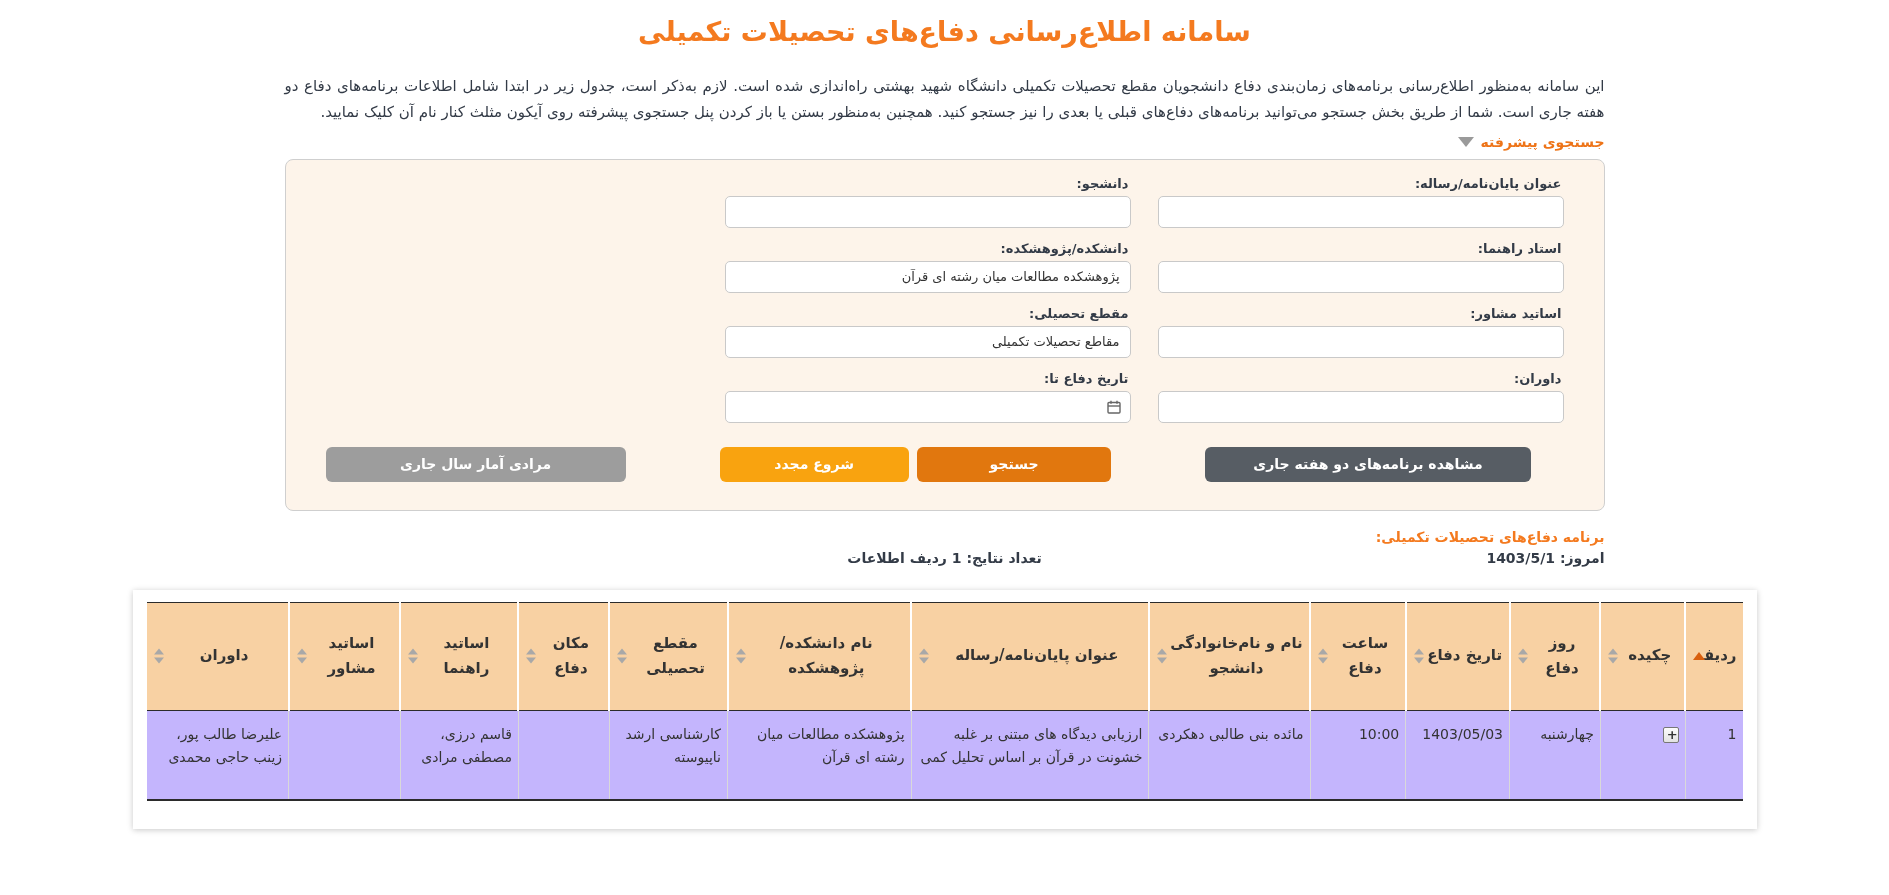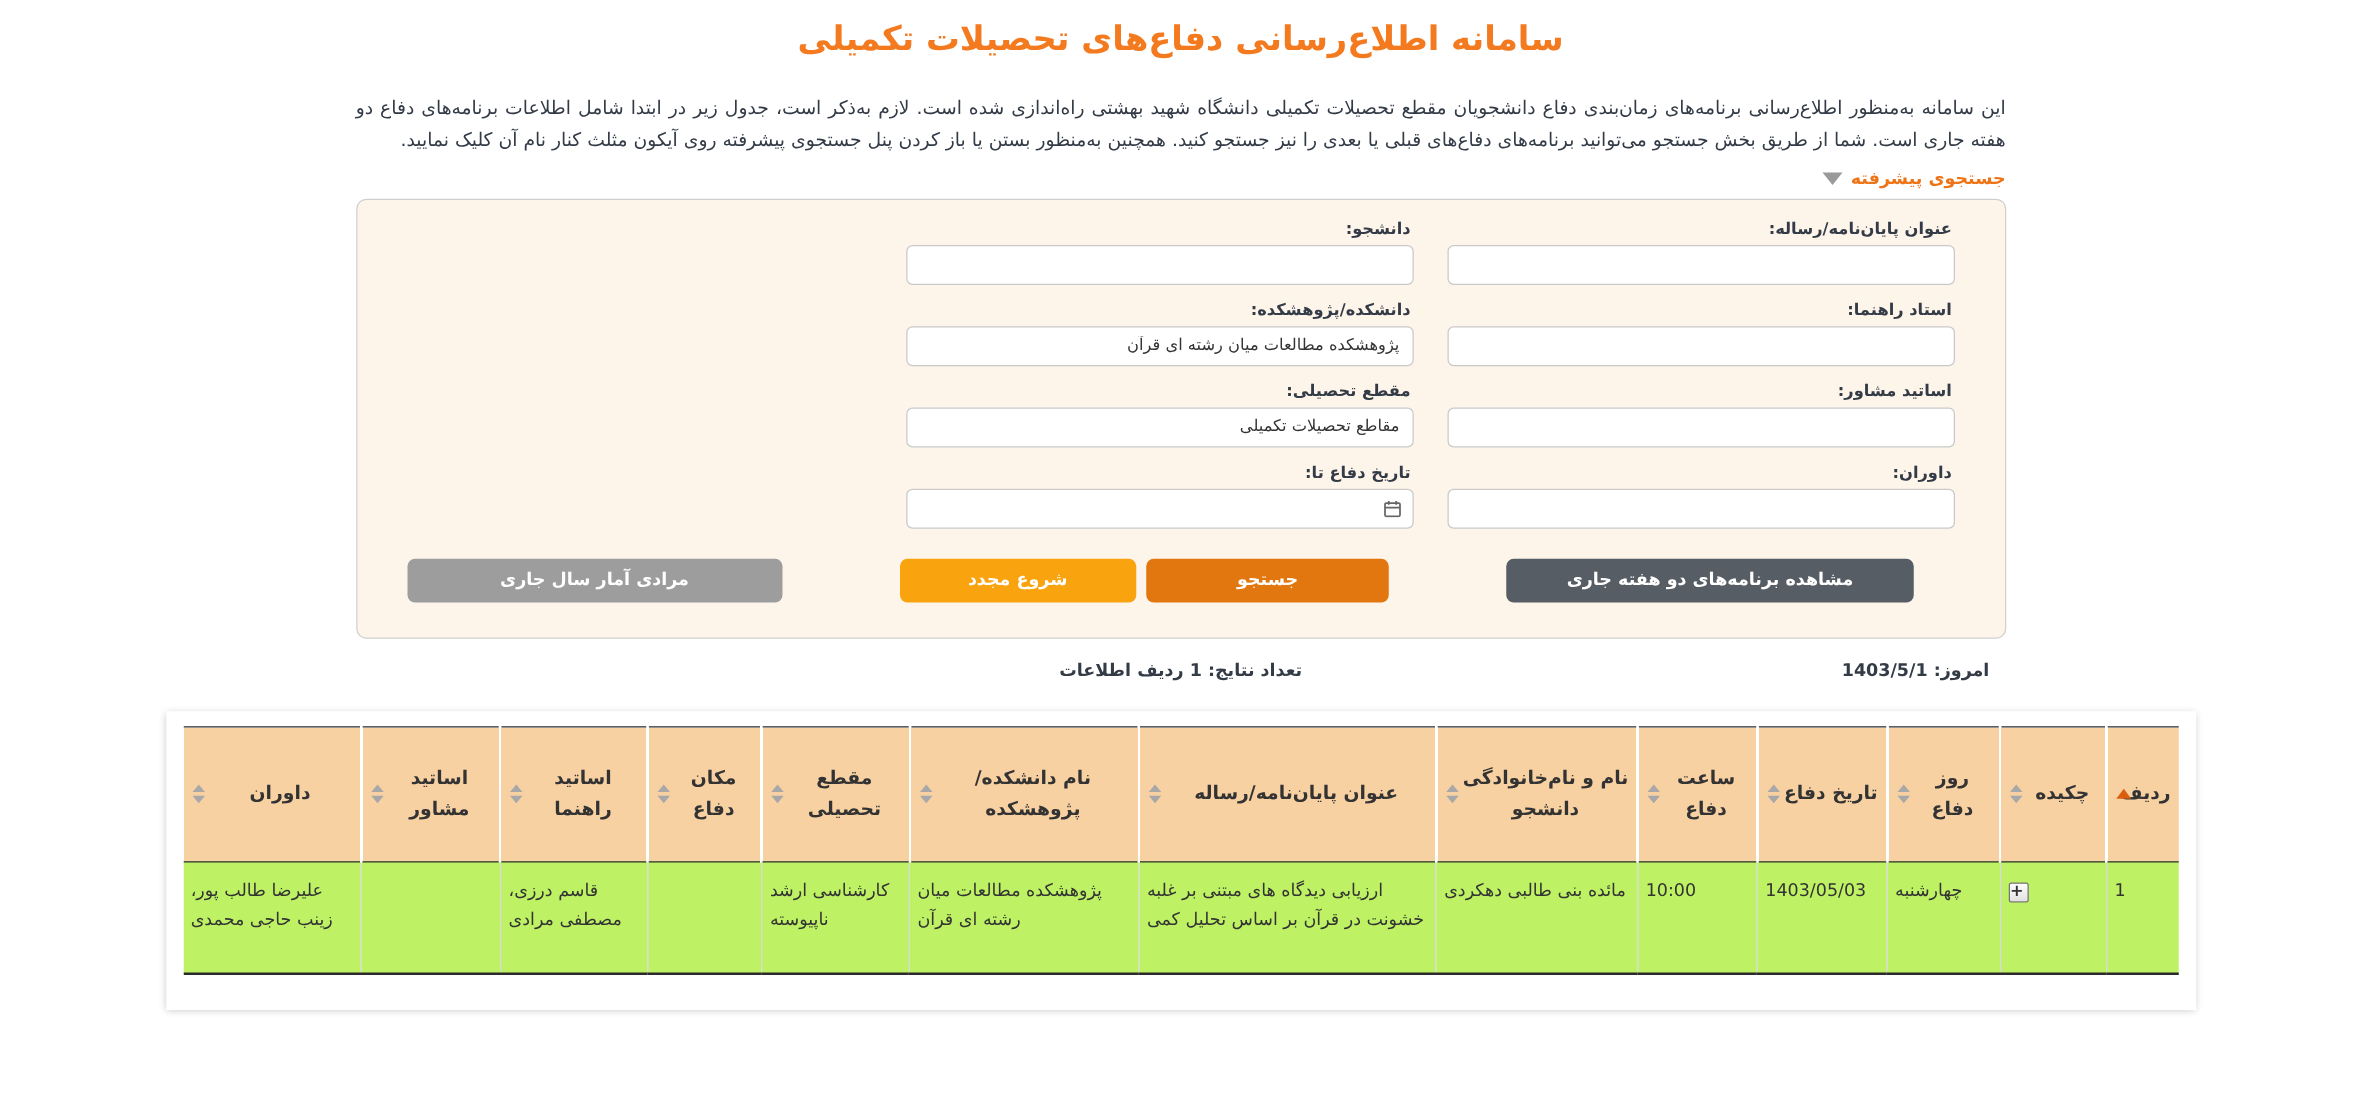--- a/index.html
+++ b/index.html
@@ -114,21 +114,21 @@
     text-align:right;
   }
   .meta-line2 {
     position:relative;
     margin-top:5px;
     text-align:center;
     font-size:14px;
     font-weight:bold;
     height:20px;
   }
-  .today { position:absolute; right:13px; top:0; }
+  .today { position:absolute; right:0; top:0; }
 
   
   .card {
     width:1624px;
     margin:20px auto 0;
     background:#fff;
     box-shadow:0 1px 6px rgba(0,0,0,.22);
     padding:12px 14px 0;
   }
   table { width:100%; border-collapse:collapse; table-layout:fixed; }
@@ -156,27 +156,27 @@
     display:flex; flex-direction:column; gap:3px;
   }
   .s-up    { width:0;height:0;border-left:5px solid transparent;border-right:5px solid transparent;border-bottom:6px solid #a8a8a8; }
   .s-down  { width:0;height:0;border-left:5px solid transparent;border-right:5px solid transparent;border-top:6px solid #a8a8a8; }
   .s-up.active { border-bottom:8px solid #d95f0e; border-left-width:6px; border-right-width:6px; }
 
   tbody td {
     height:90px;
     vertical-align:top;
     padding:12px 6px;
-    text-align:left;
+    text-align:right;
     font-size:14px;
     color:#333;
     line-height:1.65;
     border-left:1px solid #d9d9d9;
     border-bottom:2px solid #2b2b2b;
-    background:#bef264;
+    background:#c4b5fd;
   }
   tbody td:last-child { border-left:none; }
 
   .expand-btn {
     display:inline-block;
     width:16px; height:16px;
     line-height:13px;
     border:1px solid #777;
     border-radius:2px;
     background:linear-gradient(#fdfdfd,#e2e2e2);
@@ -262,20 +262,21 @@
 
       <div class="btn-row">
         <button class="btn btn-two-weeks">مشاهده برنامه‌های دو هفته جاری</button>
         <button class="btn btn-search">جستجو</button>
         <button class="btn btn-reset">شروع مجدد</button>
         <button class="btn btn-stats">مرادی آمار سال جاری</button>
       </div>
     </section>
 
     <div class="results-meta">
+      <div class="results-heading">برنامه دفاع‌های تحصیلات تکمیلی:</div>
       <div class="meta-line2">
         <span>تعداد نتایج: 1 ردیف اطلاعات</span>
         <span class="today">
           <span>امروز:</span>
           <span dir="ltr">1403/5/1</span>
         </span>
       </div>
     </div>
   </div>
 

